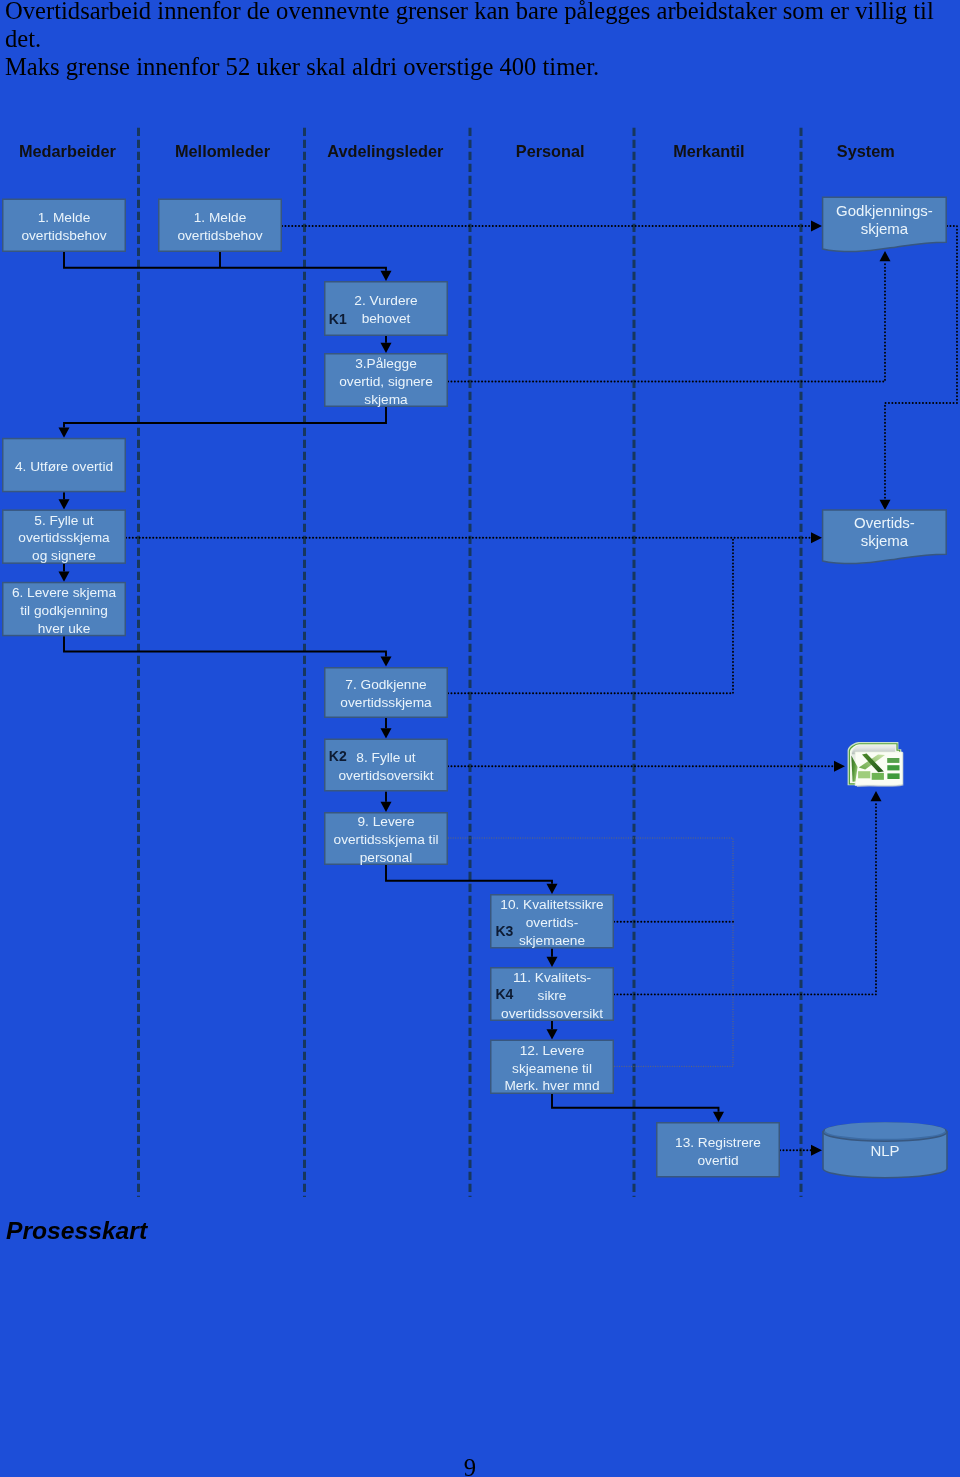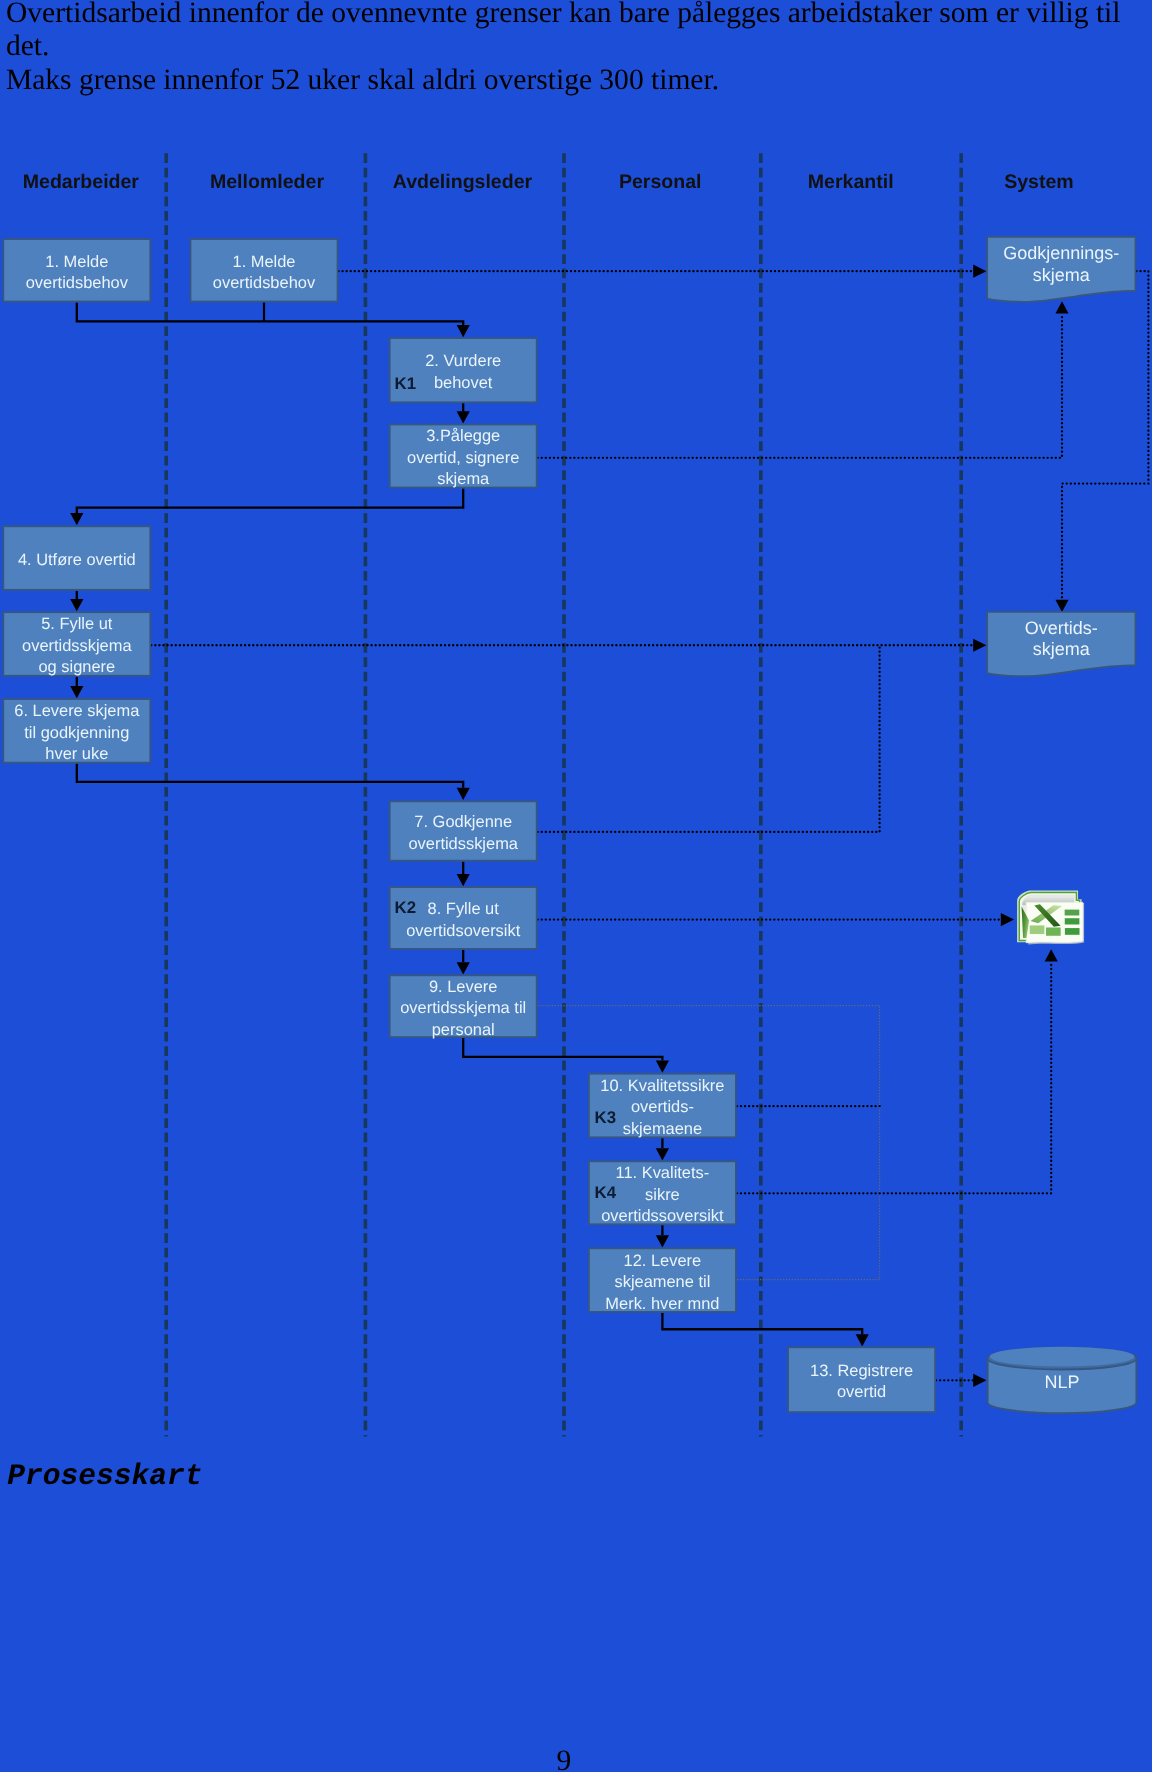--- a/index.html
+++ b/index.html
@@ -1,35 +1,35 @@
 <!DOCTYPE html>
 <html><head>
 <meta charset="utf-8">
 <title>Prosesskart</title>
 <style>
   html,body{margin:0;padding:0;background:#fff;}
   body{width:960px;height:1477px;font-family:"Liberation Sans",sans-serif;overflow:hidden;position:relative;}
   #page{position:relative;width:960px;height:1477px;background:#1d4ed8;}
   .intro{position:absolute;left:5px;top:-3.5px;width:938px;font-family:"Liberation Serif",serif;font-size:24.6px;line-height:28.0px;color:#000;}
   #diagram{position:absolute;left:0;top:0;width:960px;height:1250px;text-align:right;}
-  .footer-title{position:absolute;left:6px;top:1218.5px;font-family:Liberation Mono, monospace;font-style:italic;font-weight:bold;font-size:24.65px;line-height:24.65px;color:#000;}
+  .footer-title{position:absolute;left:6px;top:1218.5px;font-family:Liberation Sans, sans-serif;font-style:italic;font-weight:bold;font-size:24.65px;line-height:24.65px;color:#000;}
   .pagenum{position:absolute;left:0;top:1456px;width:940px;text-align:center;font-family:"Liberation Serif",serif;font-size:24.65px;line-height:24.65px;color:#000;}
   .lane-label{font-family:"Liberation Sans",sans-serif;font-weight:bold;font-size:16.3px;fill:#111111;}
   .node-text{font-family:"Liberation Sans",sans-serif;font-size:13.7px;fill:#eaf4fb;}
   .ctrl-text{font-family:"Liberation Sans",sans-serif;font-weight:bold;font-size:14px;fill:#0d1b33;}
   .doc-text{font-family:"Liberation Sans",sans-serif;font-size:15px;fill:#eaf4fb;}
   .db-text{font-family:"Liberation Sans",sans-serif;font-size:15px;fill:#eaf4fb;}
 </style>
 </head>
 <body>
 
 <div id="page">
   <div class="intro">
     <div>Overtidsarbeid innenfor de ovennevnte grenser kan bare pålegges arbeidstaker som er villig til det.</div>
-    <div>Maks grense innenfor 52 uker skal aldri overstige 300 timer.</div>
+    <div>Maks grense innenfor 52 uker skal aldri overstige 400 timer.</div>
   </div>
   <div id="diagram"><svg width="960" height="1250" viewBox="0 0 960 1250">
         <defs></defs>
         <g>
           <line x1="138.5" y1="127.8" x2="138.5" y2="1197" stroke="#17375d" stroke-width="3" stroke-dasharray="8.1 3.9"></line>
           <line x1="304.5" y1="127.8" x2="304.5" y2="1197" stroke="#17375d" stroke-width="3" stroke-dasharray="8.1 3.9"></line>
           <line x1="470" y1="127.8" x2="470" y2="1197" stroke="#17375d" stroke-width="3" stroke-dasharray="8.1 3.9"></line>
           <line x1="634" y1="127.8" x2="634" y2="1197" stroke="#17375d" stroke-width="3" stroke-dasharray="8.1 3.9"></line>
           <line x1="801" y1="127.8" x2="801" y2="1197" stroke="#17375d" stroke-width="3" stroke-dasharray="8.1 3.9"></line>
         </g>

